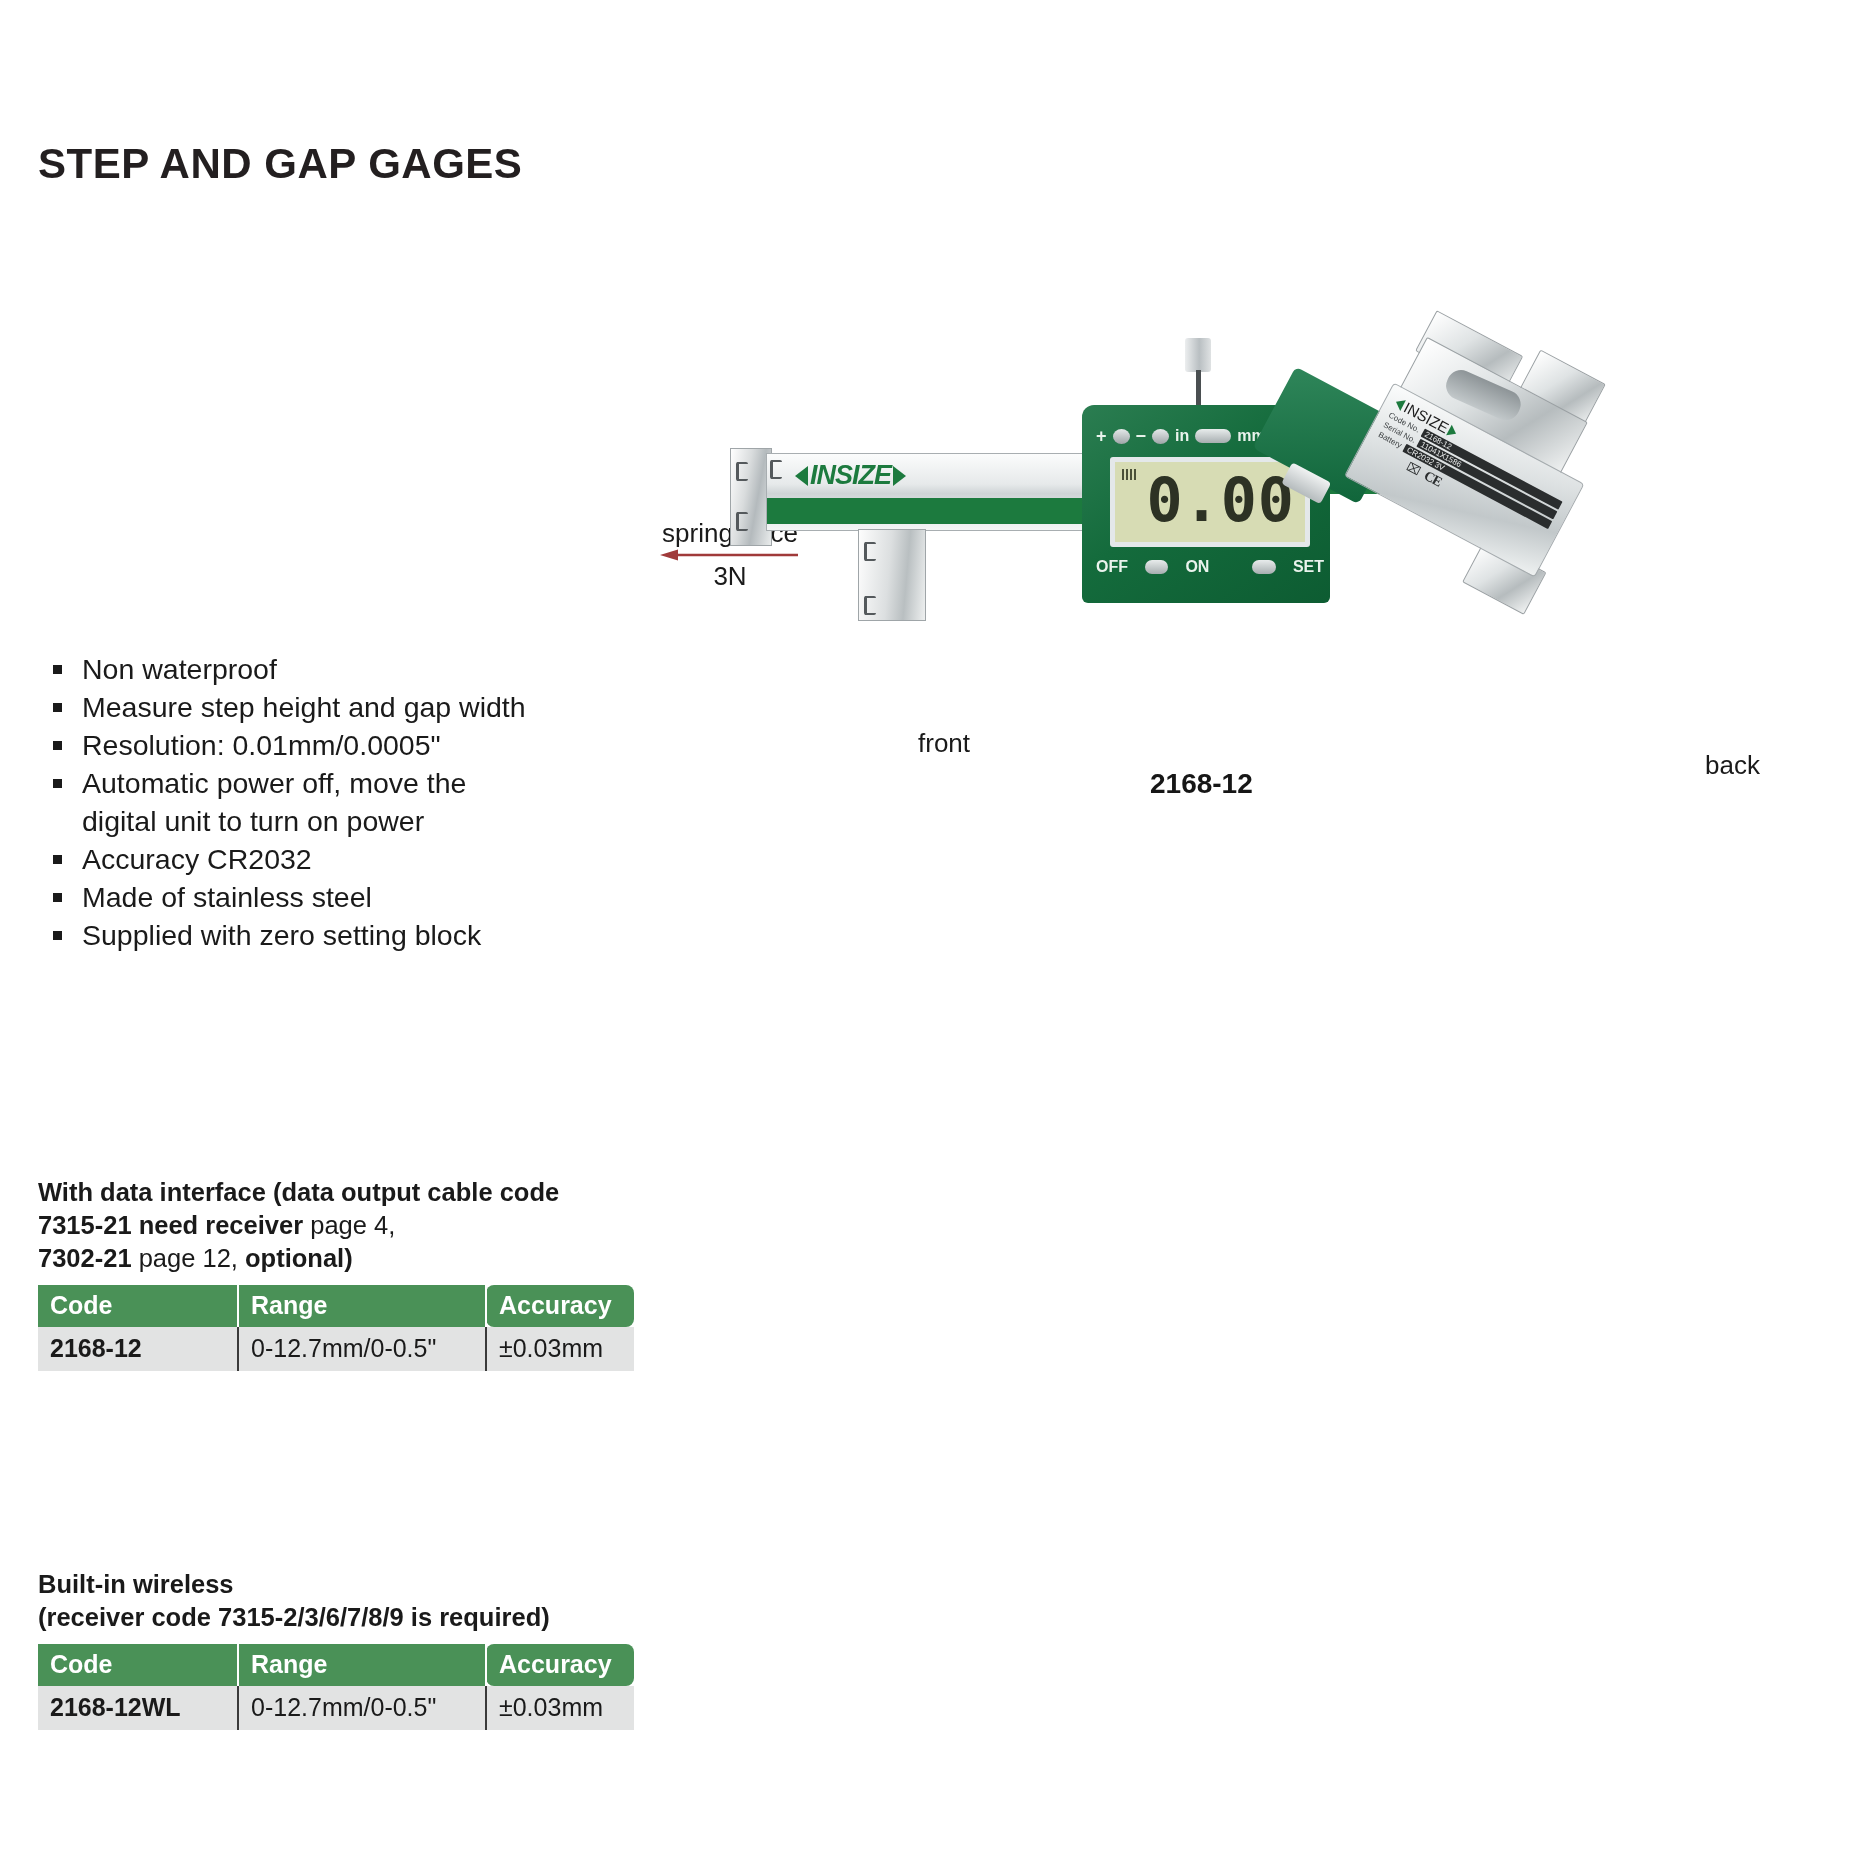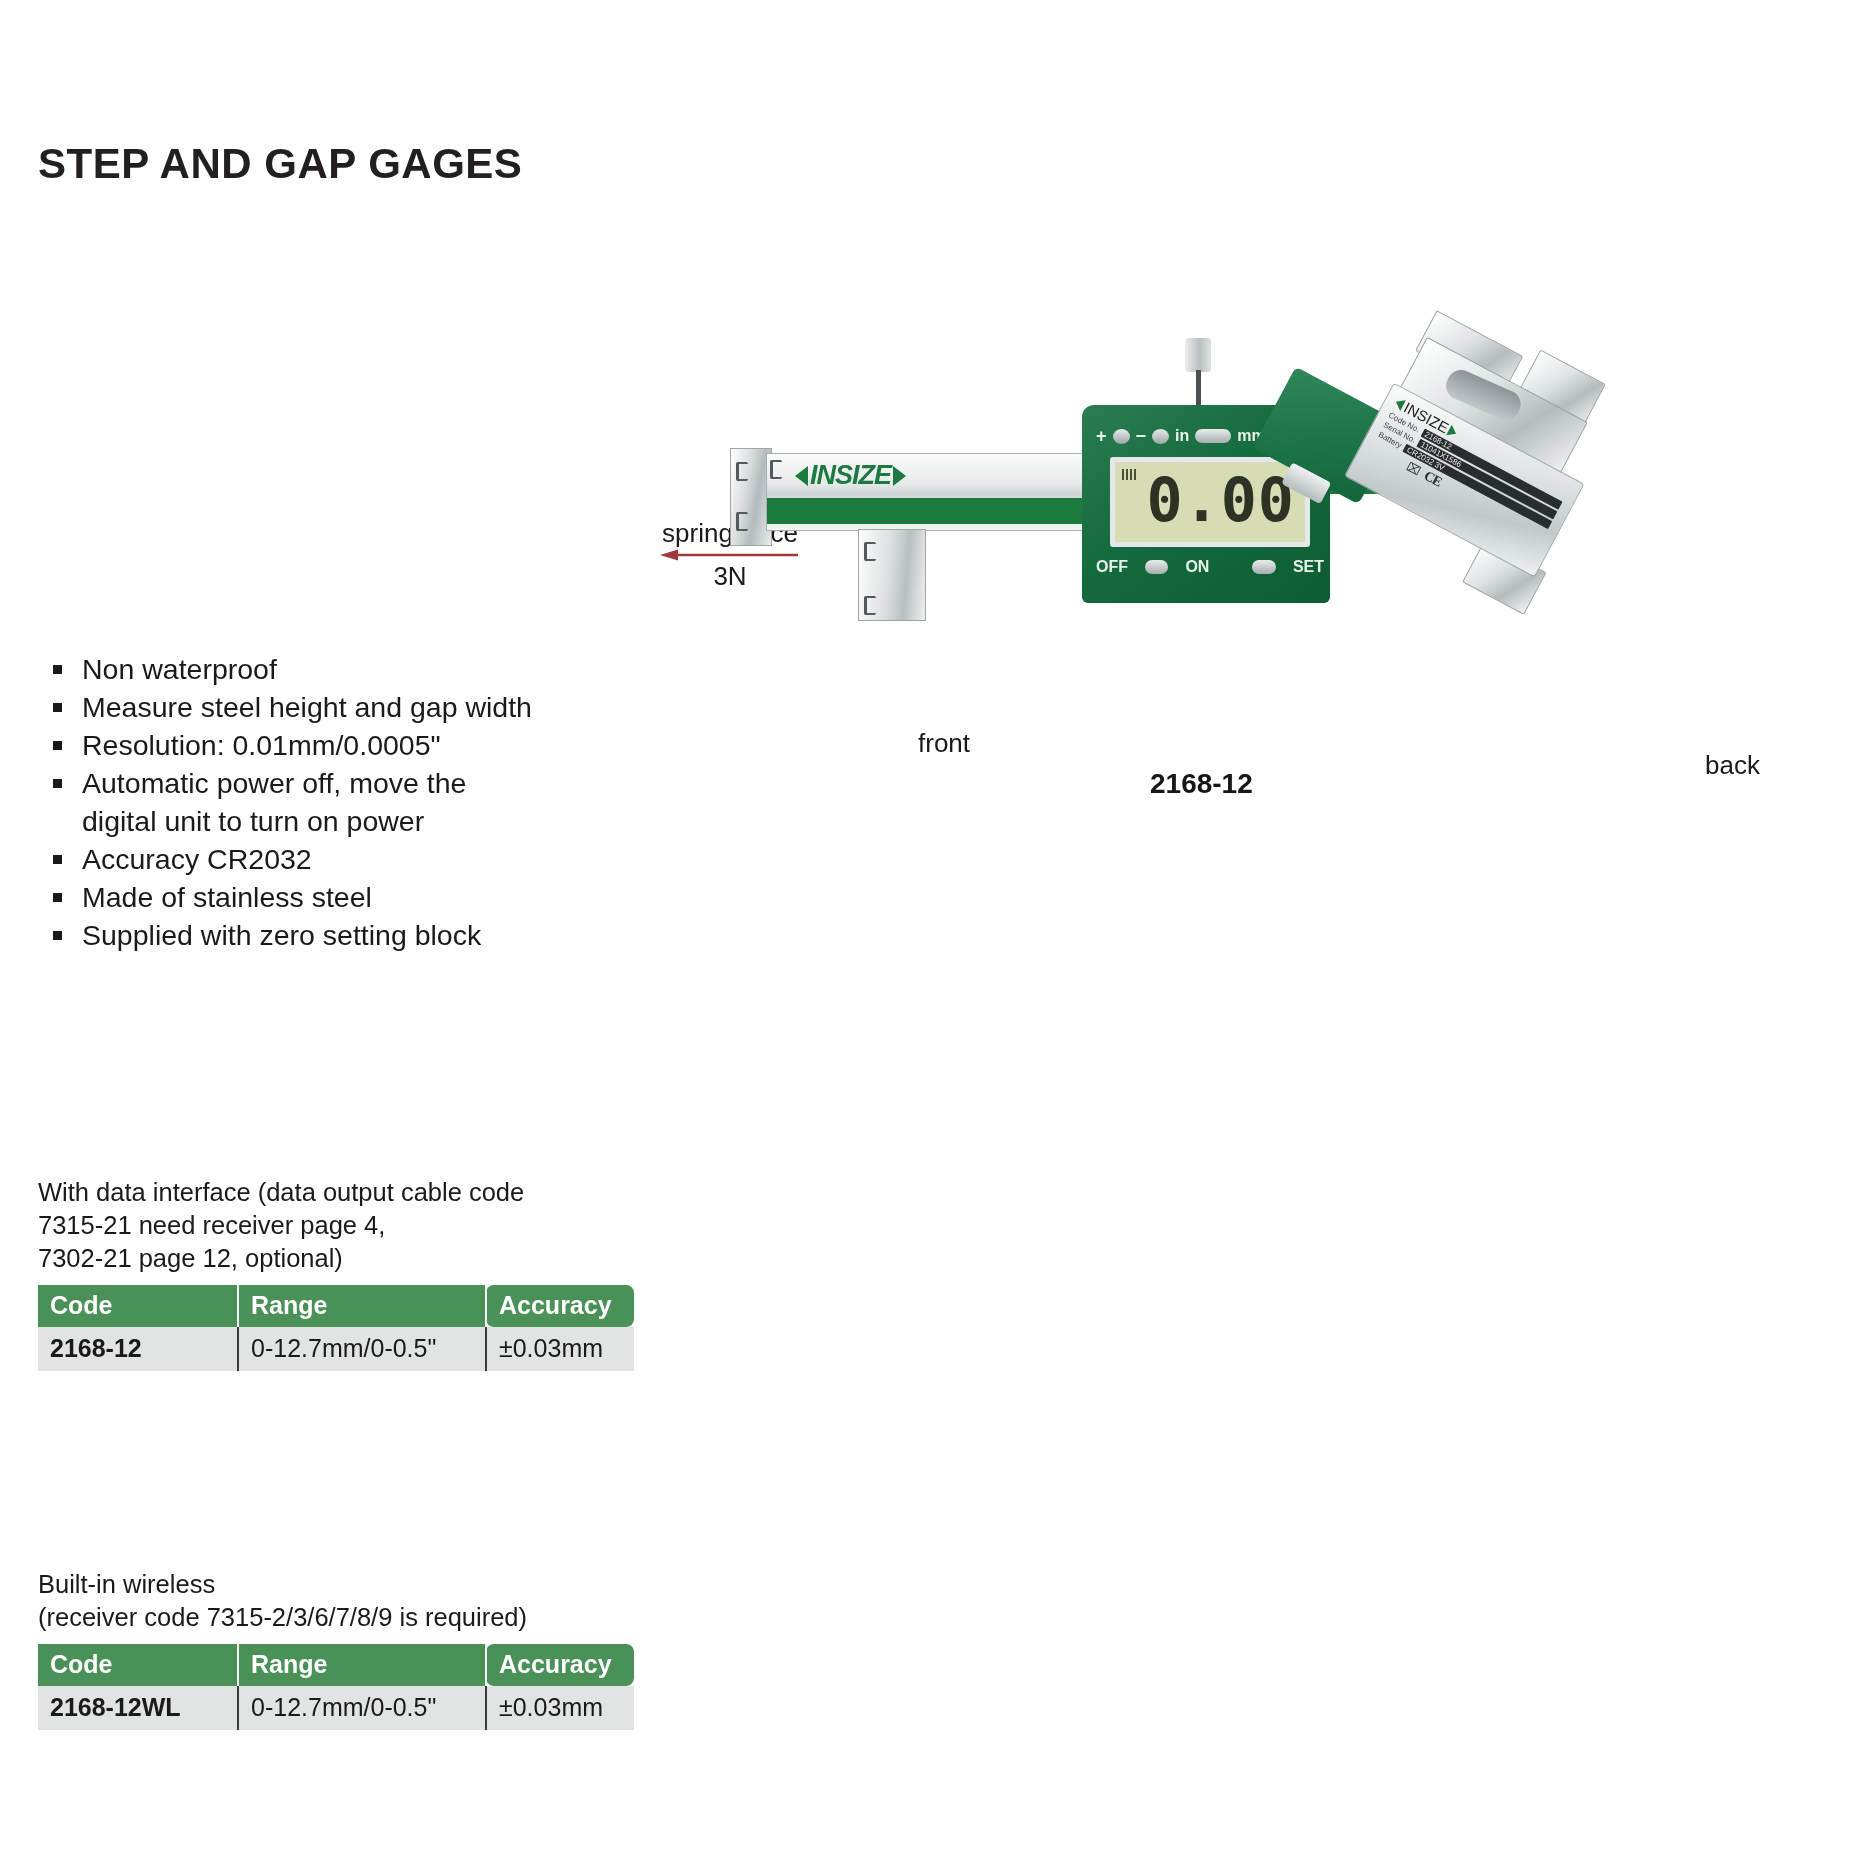--- a/index.html
+++ b/index.html
@@ -431,21 +431,21 @@
   .table-block { position: absolute; left: 38px; width: 596px; }
   #table-block-1 { top: 1176px; }
   #table-block-2 { top: 1568px; }
 
   .table-heading {
     font-size: 25.5px;
     line-height: 33px;
     color: #1a1a1a;
     margin-bottom: 10px;
   }
-  .table-heading b { font-weight: normal; }
+  .table-heading b { font-weight: bold; }
 
   table.spec {
     border-collapse: collapse;
     width: 596px;
     table-layout: fixed;
   }
   table.spec th {
     background: #4a9157;
     color: #ffffff;
     font-size: 25px;
@@ -468,21 +468,21 @@
   table.spec col.c-range { width: 248px; }
   table.spec col.c-acc { width: 148px; }
 </style>
 </head>
 <body>
 
 <h1 id="page-title">STEP AND GAP GAGES</h1>
 
 <ul id="feature-list">
   <li><span class="bullet-sq"></span><span>Non waterproof</span></li>
-  <li><span class="bullet-sq"></span><span>Measure steel height and gap width</span></li>
+  <li><span class="bullet-sq"></span><span>Measure step height and gap width</span></li>
   <li><span class="bullet-sq"></span><span>Resolution: 0.01mm/0.0005"</span></li>
   <li><span class="bullet-sq"></span><span>Automatic power off, move the
 digital unit to turn on power</span></li>
   <li><span class="bullet-sq"></span><span>Accuracy CR2032</span></li>
   <li><span class="bullet-sq"></span><span>Made of stainless steel</span></li>
   <li><span class="bullet-sq"></span><span>Supplied with zero setting block</span></li>
 </ul>
 
 <div id="product-figure">
 

